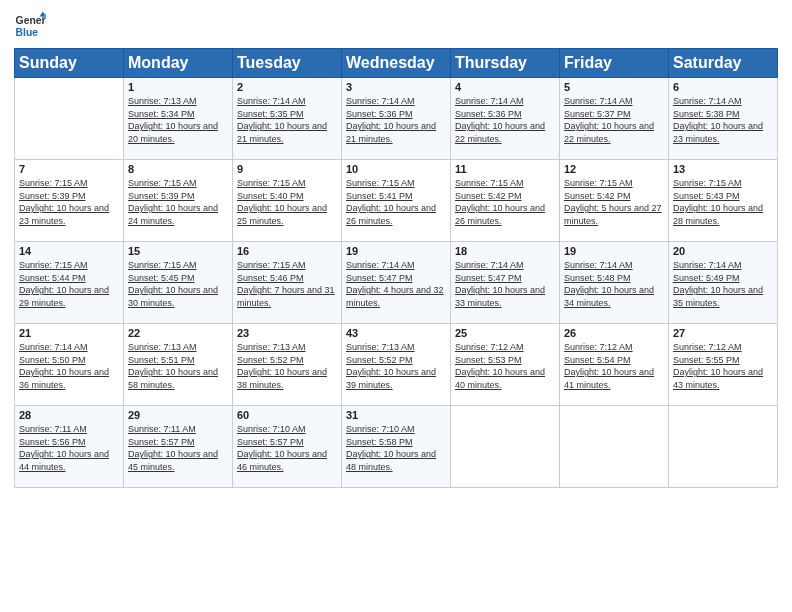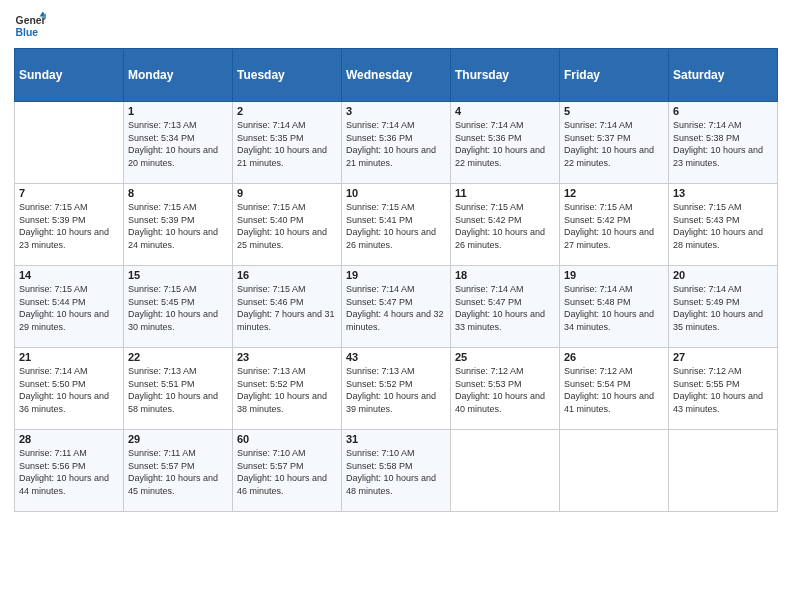--- a/index.html
+++ b/index.html
@@ -45,23 +45,23 @@
       color: #555;
     }
     table {
       width: 100%;
       border-collapse: collapse;
       table-layout: fixed;
     }
     thead tr th {
       background-color: #2b6cb0;
       color: white;
-      font-size: 12px;
+      font-size: 16px;
       font-weight: bold;
-      padding: 19px 4px;
+      padding: 5px 4px;
       text-align: left;
       border: 1px solid #1a5a9a;
     }
     tbody tr {
       vertical-align: top;
     }
     tbody tr td {
       border: 1px solid #ccc;
       padding: 3px 4px;
       font-size: 9.5px;
@@ -79,20 +79,21 @@
       font-size: 11px;
       font-weight: bold;
       color: #222;
       display: block;
       margin-bottom: 2px;
     }
     .day-info {
       font-size: 9px;
       color: #333;
       line-height: 1.4;
+      text-decoration: underline;
     }
     .empty-cell {
       background: #fff !important;
     }
   </style>
 </head>
 <body>
 
 <div class="page">
   <div class="header">
@@ -213,21 +214,21 @@
           <span>Sunrise: 7:15 AM</span><br>
           <span>Sunset: 5:42 PM</span><br>
           <span>Daylight: 10 hours and 26 minutes.</span>
         </div>
       </td>
           <td>
         <span class="day-num">12</span>
         <div class="day-info">
           <span>Sunrise: 7:15 AM</span><br>
           <span>Sunset: 5:42 PM</span><br>
-          <span>Daylight: 10 hours and 27 minutes.</span>
+          <span>Daylight: 5 hours and 27 minutes.</span>
         </div>
       </td>
           <td>
         <span class="day-num">13</span>
         <div class="day-info">
           <span>Sunrise: 7:15 AM</span><br>
           <span>Sunset: 5:43 PM</span><br>
           <span>Daylight: 10 hours and 28 minutes.</span>
         </div>
       </td>

